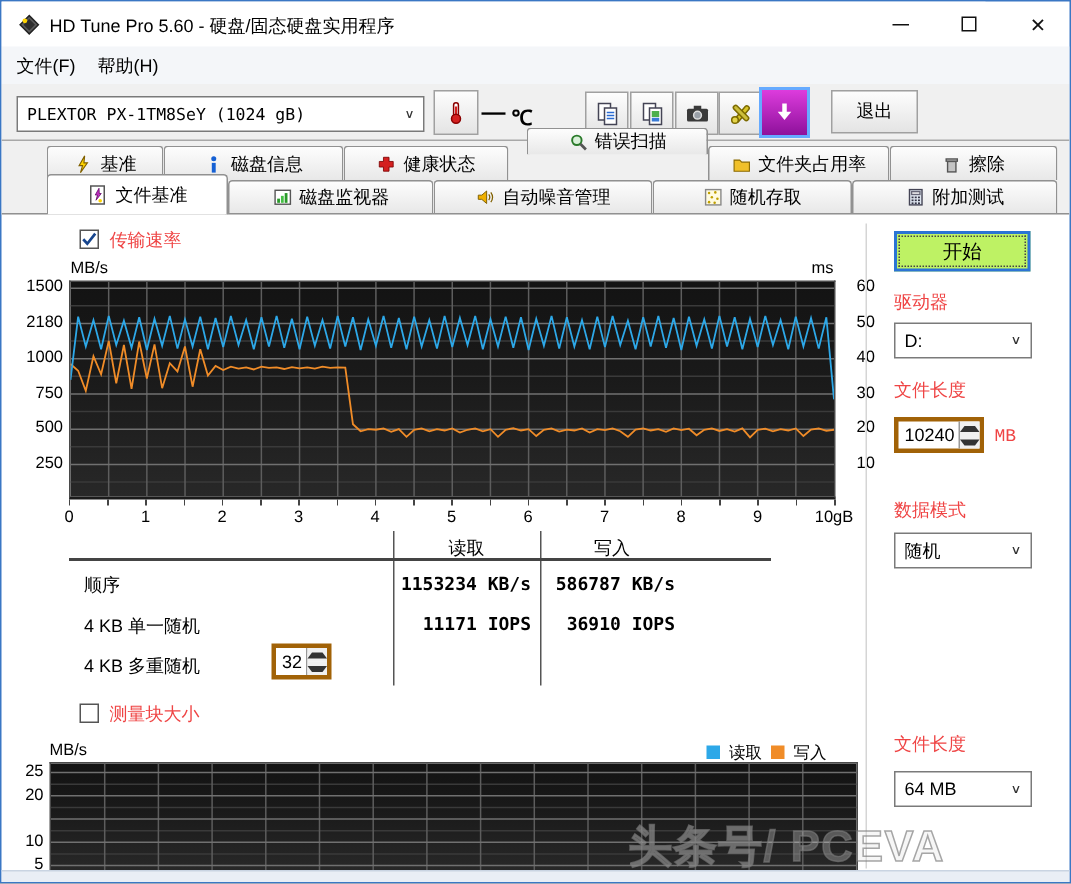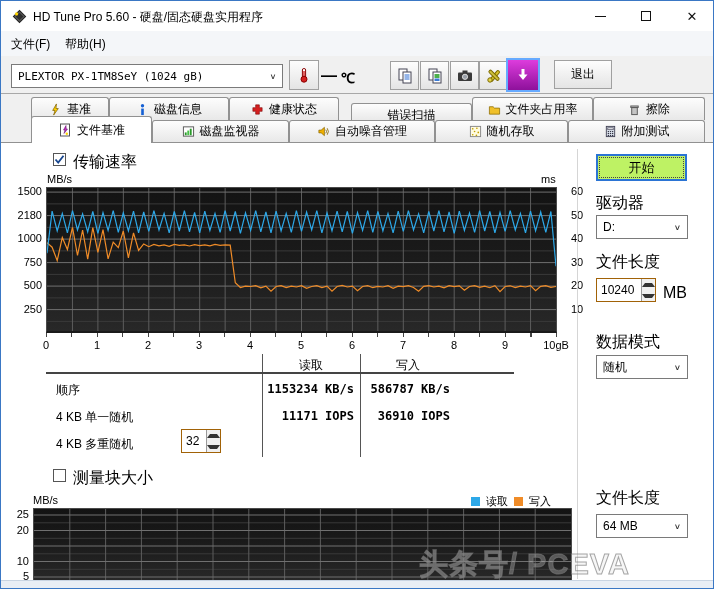--- a/index.html
+++ b/index.html
@@ -1,20 +1,20 @@
 <!DOCTYPE html>
 <html><head>
 <meta charset="utf-8">
 <style>
   html,body{margin:0;padding:0;background:#888;}
   *{box-sizing:border-box;}
   #win{position:relative;width:714px;height:589px;background:#fff;border:1px solid #3a77c4;
        font-family:"Liberation Sans","DejaVu Sans",sans-serif;color:#000;overflow:hidden;}
   .abs{position:absolute;}
-  .lbl{font-size:16px;color:#000000;}
+  .lbl{font-size:12px;color:#ef4444;font-family:Liberation Mono, monospace;}
   
   #titlebar{left:0;top:0;width:656px;height:30px;background:#fff;}
   #title-text{left:32px;top:8px;font-size:12px;}
   .winbtn{top:0;height:30px;width:46px;display:flex;align-items:center;justify-content:center;}
   .minglyph{width:11px;height:1px;background:#111;}
   .maxglyph{width:10px;height:10px;border:1px solid #111;}
   .closeglyph{font-size:13px;color:#111;line-height:1;}
   
   #menubar{left:0;top:30px;width:712px;height:25px;background:#f4f6f9;}
   .menuitem{top:35px;font-size:12px;}
@@ -48,21 +48,21 @@
   .ticks-y.rgt .tick{left:0;right:auto;margin-left:11px;}
   .ticks-x .tick{position:absolute;top:0;font-size:11px;transform:translateX(-50%);white-space:nowrap;}
   #xtickmarks{background:repeating-linear-gradient(90deg,#444 0 1px,transparent 1px 25.5px);}
   
   .vline{width:1px;background:#555;}
   .hline{height:2px;background:#444;}
   .thead{font-size:12px;text-align:center;}
   .rowlbl{font-size:12px;}
   .val{font-family:"DejaVu Sans Mono",monospace;font-size:12px;font-weight:bold;text-align:right;}
   
-  .spin{border:1px solid #a16207;background:#fff;display:flex;}
+  .spin{border:3px solid #a16207;background:#fff;display:flex;}
   .spin .sval{flex:1;font-size:12px;display:flex;align-items:center;padding-left:4px;}
   .spin .arrows{width:14px;border-left:1px solid #999;display:flex;flex-direction:column;}
   .spin .arrows div{flex:1;background:#f0f0f0;display:flex;align-items:center;justify-content:center;}
   .tri-up{width:0;height:0;border-left:3px solid transparent;border-right:3px solid transparent;border-bottom:4px solid #333;}
   .tri-dn{width:0;height:0;border-left:3px solid transparent;border-right:3px solid transparent;border-top:4px solid #333;}
   
   #start-btn{left:595px;top:153px;width:91px;height:27px;border:2px solid #2b74d4;background:#bef264;
              font-size:13px;display:flex;align-items:center;justify-content:center;outline:1px dotted #444;outline-offset:-4px;}
   .panel-combo{width:92px;height:24px;}
   
@@ -174,21 +174,21 @@
         <rect x="5.6" y="6" width="2.8" height="7" fill="#1560d4"></rect>
       </svg>
     <span>磁盘信息</span>
   </div>
   <div class="tab" style="left:228px;top:96px;width:110px;height:23px;">
     <svg width="13" height="13" viewBox="0 0 14 14">
         <path d="M5 2h4v3h3v4H9v3H5V9H2V5h3z" fill="#d42020" stroke="#7a0000" stroke-width="0.6"></path>
       </svg>
     <span>健康状态</span>
   </div>
-  <div class="tab" style="left:350px;top:102px;width:121px;height:18px;flex-direction:column;">
+  <div class="tab" style="left:350px;top:84px;width:121px;height:18px;">
     <svg width="13" height="13" viewBox="0 0 14 14">
         <circle cx="6" cy="6" r="3.4" fill="#d9f0d9" stroke="#2a7a2a" stroke-width="1.4"></circle>
         <line x1="8.6" y1="8.6" x2="12.5" y2="12.5" stroke="#555" stroke-width="2"></line>
       </svg>
     <span>错误扫描</span>
   </div>
   <div class="tab" style="left:471px;top:96px;width:121px;height:23px;">
     <svg width="13" height="13" viewBox="0 0 14 14">
         <path d="M1.5 4 h4 l1.5 1.5 h5.5 v6.5 h-11 z" fill="#f0c02a" stroke="#8a6a00" stroke-width="0.8"></path>
       </svg>

